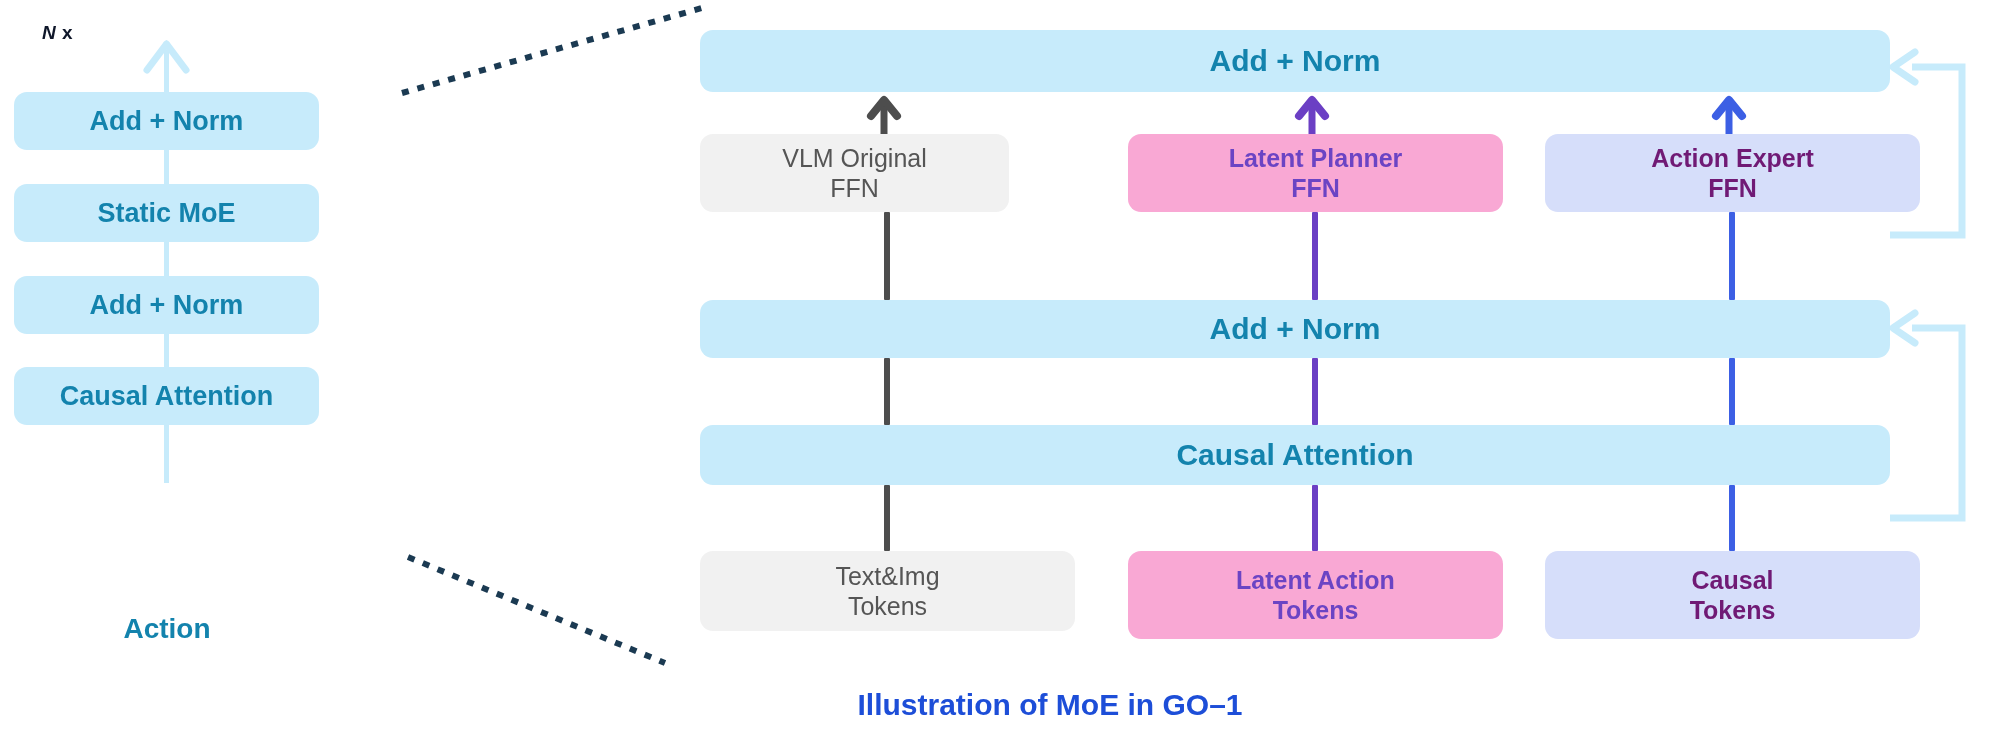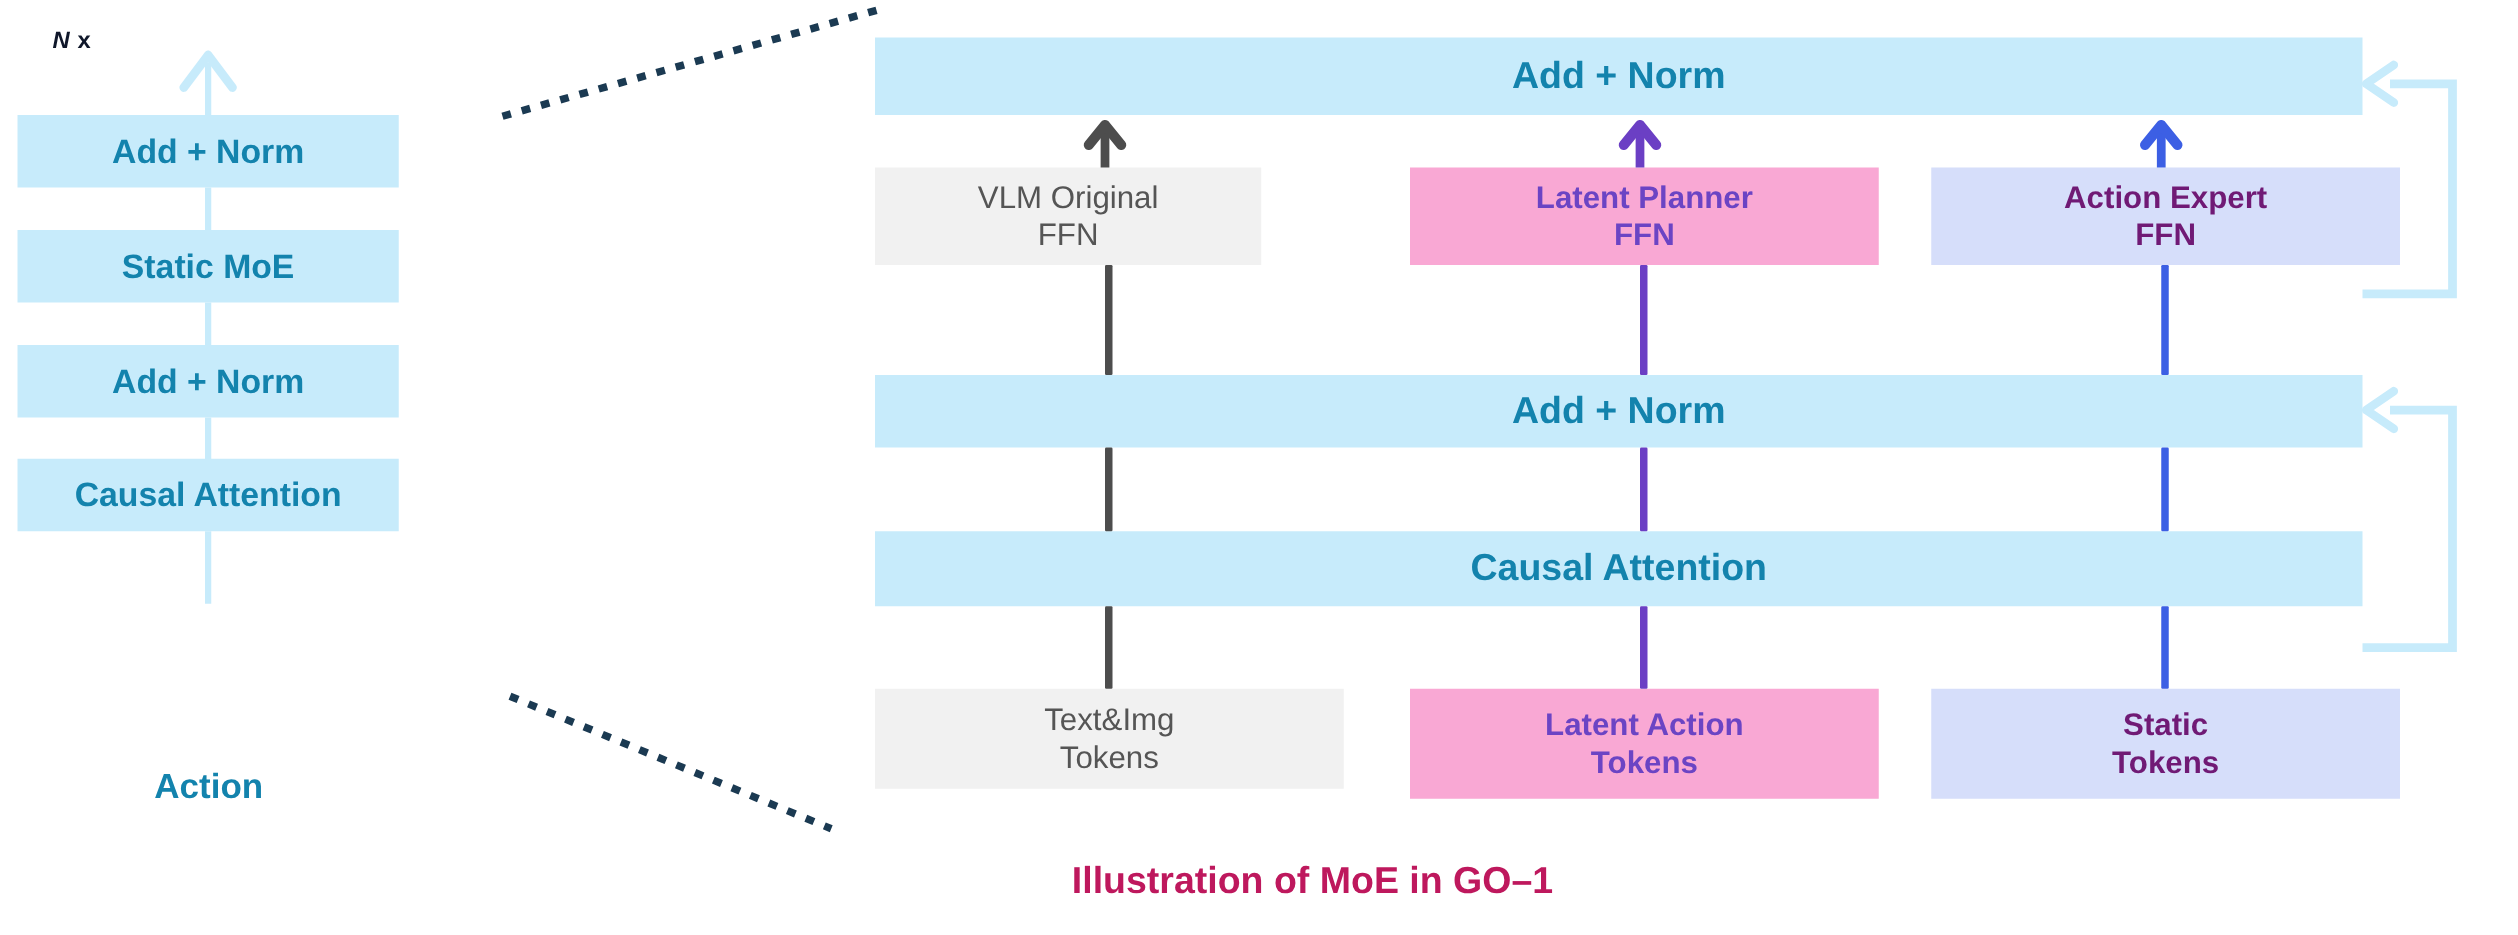--- a/index.html
+++ b/index.html
@@ -15,21 +15,21 @@
     width: 2014px;
     height: 748px;
     background: #ffffff;
     overflow: hidden;
   }
 
   
   .box {
     position: absolute;
     box-sizing: border-box;
-    border-radius: 0;
+    border-radius: 13px;
     display: flex;
     align-items: center;
     justify-content: center;
     text-align: center;
     line-height: 1.22;
     white-space: pre-line;
   }
   .box.blue {
     background: #c7ebfb;
     color: #1383ad;
@@ -93,21 +93,21 @@
   .vline.blu   { background: #3c5fe4; }
 
   
   .caption {
     position: absolute;
     left: 700px; top: 688px;
     width: 700px;
     text-align: center;
     font-size: 30px;
     font-weight: bold;
-    color: #be185d;
+    color: #1d4ed8;
   }
 
   svg.overlay {
     position: absolute;
     left: 0; top: 0;
     width: 2014px;
     height: 748px;
     pointer-events: none;
   }
 </style>
@@ -147,21 +147,21 @@
 
   <div class="box blue" style="left:700px; top:425px; width:1190px; height:60px; font-size:30px;">Causal Attention</div>
 
   <div class="box gray" style="left:700px;  top:551px; width:375px; height:80px; font-size:25px;">
     <span><span>Text&amp;Img</span><br><span>Tokens</span></span>
   </div>
   <div class="box purple" style="left:1128px; top:551px; width:375px; height:88px; font-size:25px;">
     <span><span>Latent Action</span><br><span>Tokens</span></span>
   </div>
   <div class="box indigo" style="left:1545px; top:551px; width:375px; height:88px; font-size:25px;">
-    <span><span>Static</span><br><span>Tokens</span></span>
+    <span><span>Causal</span><br><span>Tokens</span></span>
   </div>
 
   <div class="vline dark" style="left:884px;  top:212px; height:88px;"></div>
   <div class="vline vio" style="left:1312px; top:212px; height:88px;"></div>
   <div class="vline blu" style="left:1729px; top:212px; height:88px;"></div>
 
   <div class="vline dark" style="left:884px;  top:358px; height:67px;"></div>
   <div class="vline vio" style="left:1312px; top:358px; height:67px;"></div>
   <div class="vline blu" style="left:1729px; top:358px; height:67px;"></div>
 

